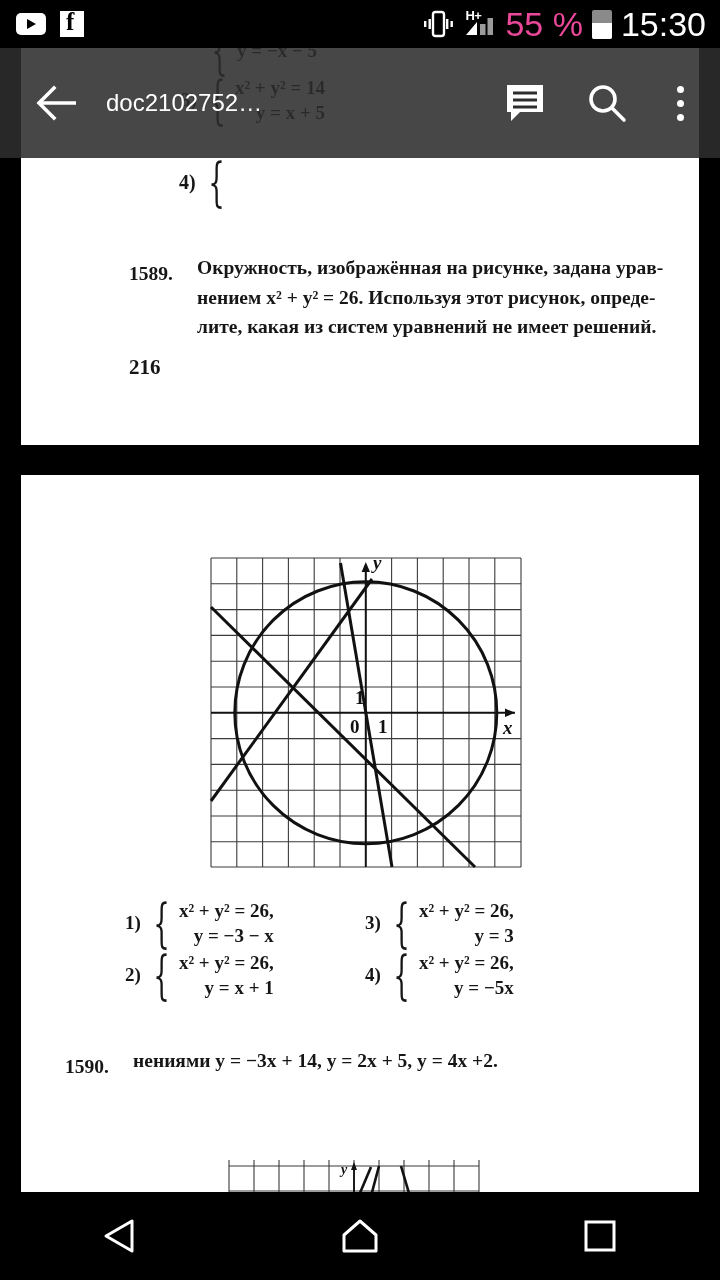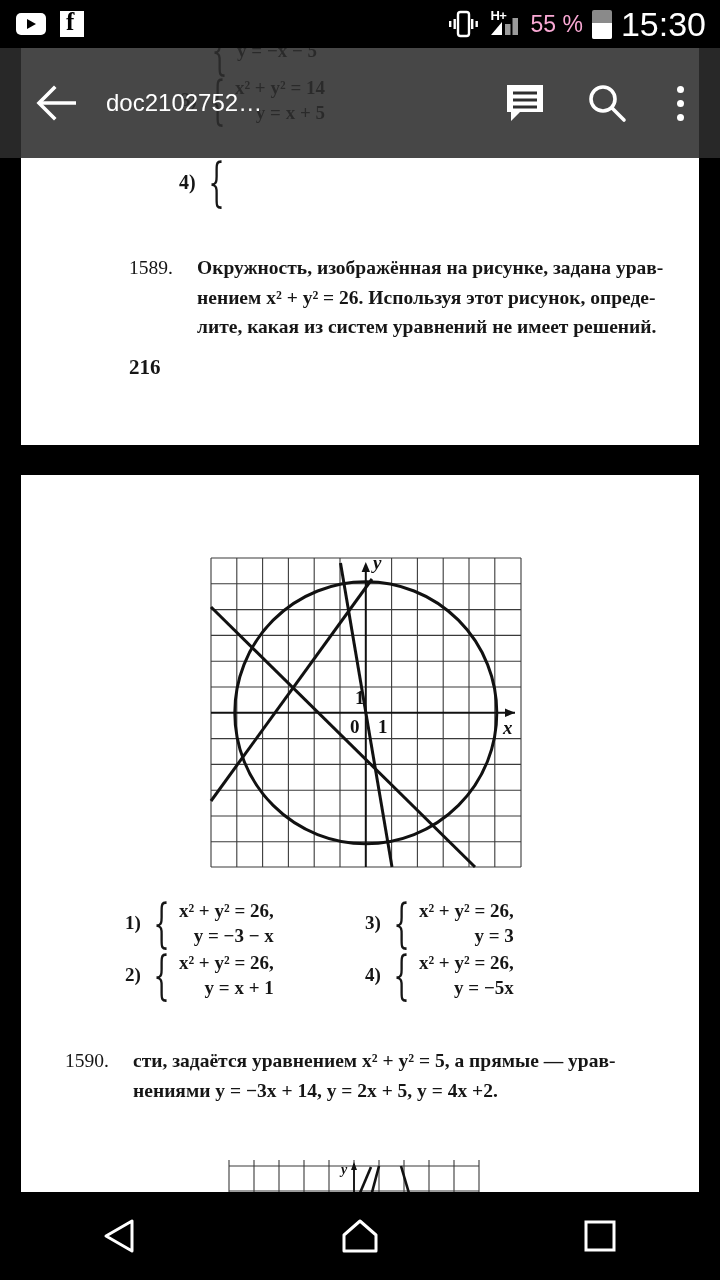--- a/index.html
+++ b/index.html
@@ -72,22 +72,22 @@
   .signal-wrap { position: relative; display: flex; align-items: flex-end; height: 28px; }
   .h-plus {
     position: absolute;
     top: -2px; left: 1px;
     color: #ffffff;
     font-size: 13px;
     font-weight: bold;
     letter-spacing: -0.5px;
   }
   .battery-pct {
-    color: #f9a8d4;
-    font-size: 23px;
+    color: #ec4899;
+    font-size: 34px;
     letter-spacing: 0px;
     text-align: center;
   }
   .batt-icon {
     width: 20px; height: 29px;
     border-radius: 2px;
     background: #8a8a8a;
     position: relative;
     overflow: hidden;
   }
@@ -162,22 +162,22 @@
 
   
   .prob {
     position: absolute;
     font-size: 19.5px;
     font-weight: bold;
     line-height: 1.52;
   }
   .prob-num {
     position: absolute;
-    left: 0; top: 0;
-    font-weight: normal;
+    left: 0; top: 6px;
+    font-weight: bold;
   }
   .prob-body {
     margin-left: 68px;
     text-align: justify;
   }
   .prob-body > div { white-space: nowrap; }
 
   .page-folio {
     position: absolute;
     font-size: 21px;
@@ -416,21 +416,20 @@
           <div class="sys-eqs">
             <span>x² + y² = 26,</span>
             <span>y = −5x</span>
           </div>
         </div>
       </div>
 
       <div class="prob" style="left:44px; top:571px; width:600px;">
         <span class="prob-num">1590.</span>
         <div class="prob-body">
-          <div>сти, задаётся уравнением x² + y² = 5, а прямые — урав-</div>
           <div>нениями y = −3x + 14, y = 2x + 5, y = 4x +2.</div>
         </div>
       </div>
 
       <div class="figure" style="left:190px; top:685px;">
         <svg width="320" height="40" viewBox="0 0 320 40">
           <g stroke="#3a3a3a" stroke-width="1.1" fill="none">
             <line x1="18" y1="6" x2="268" y2="6"></line>
             <line x1="18" y1="31" x2="268" y2="31"></line>
             <line x1="18" y1="0" x2="18" y2="40"></line>

